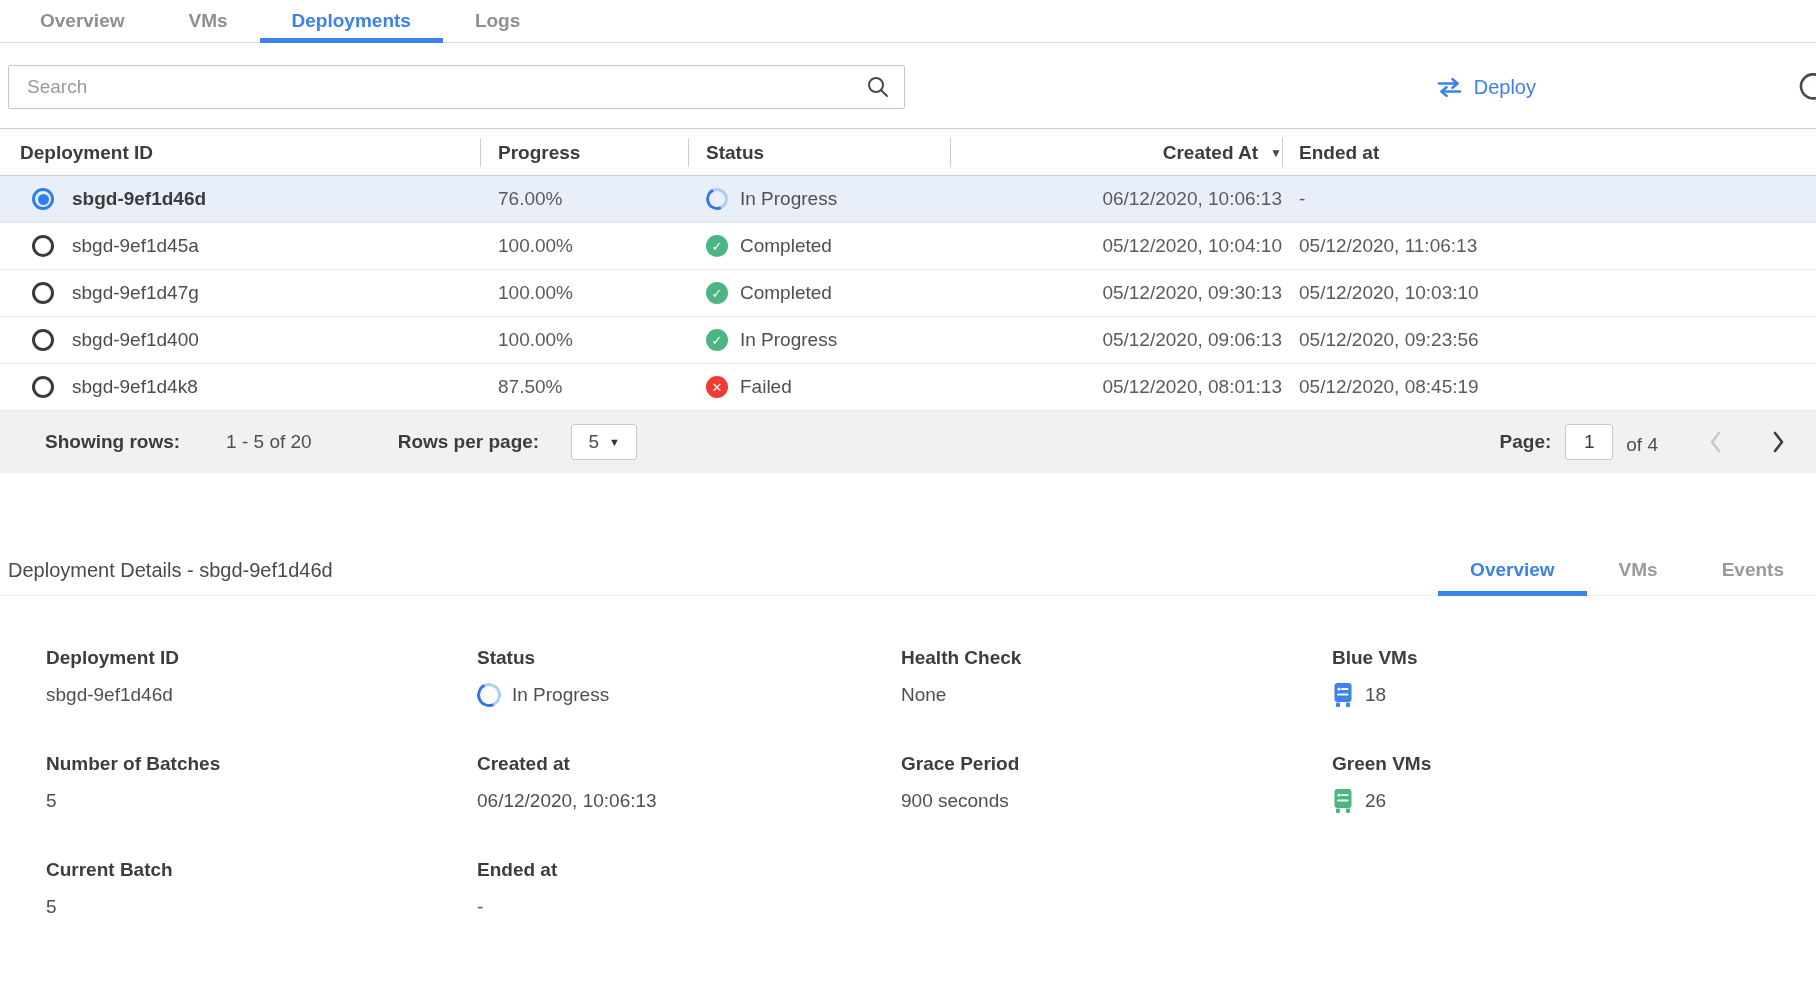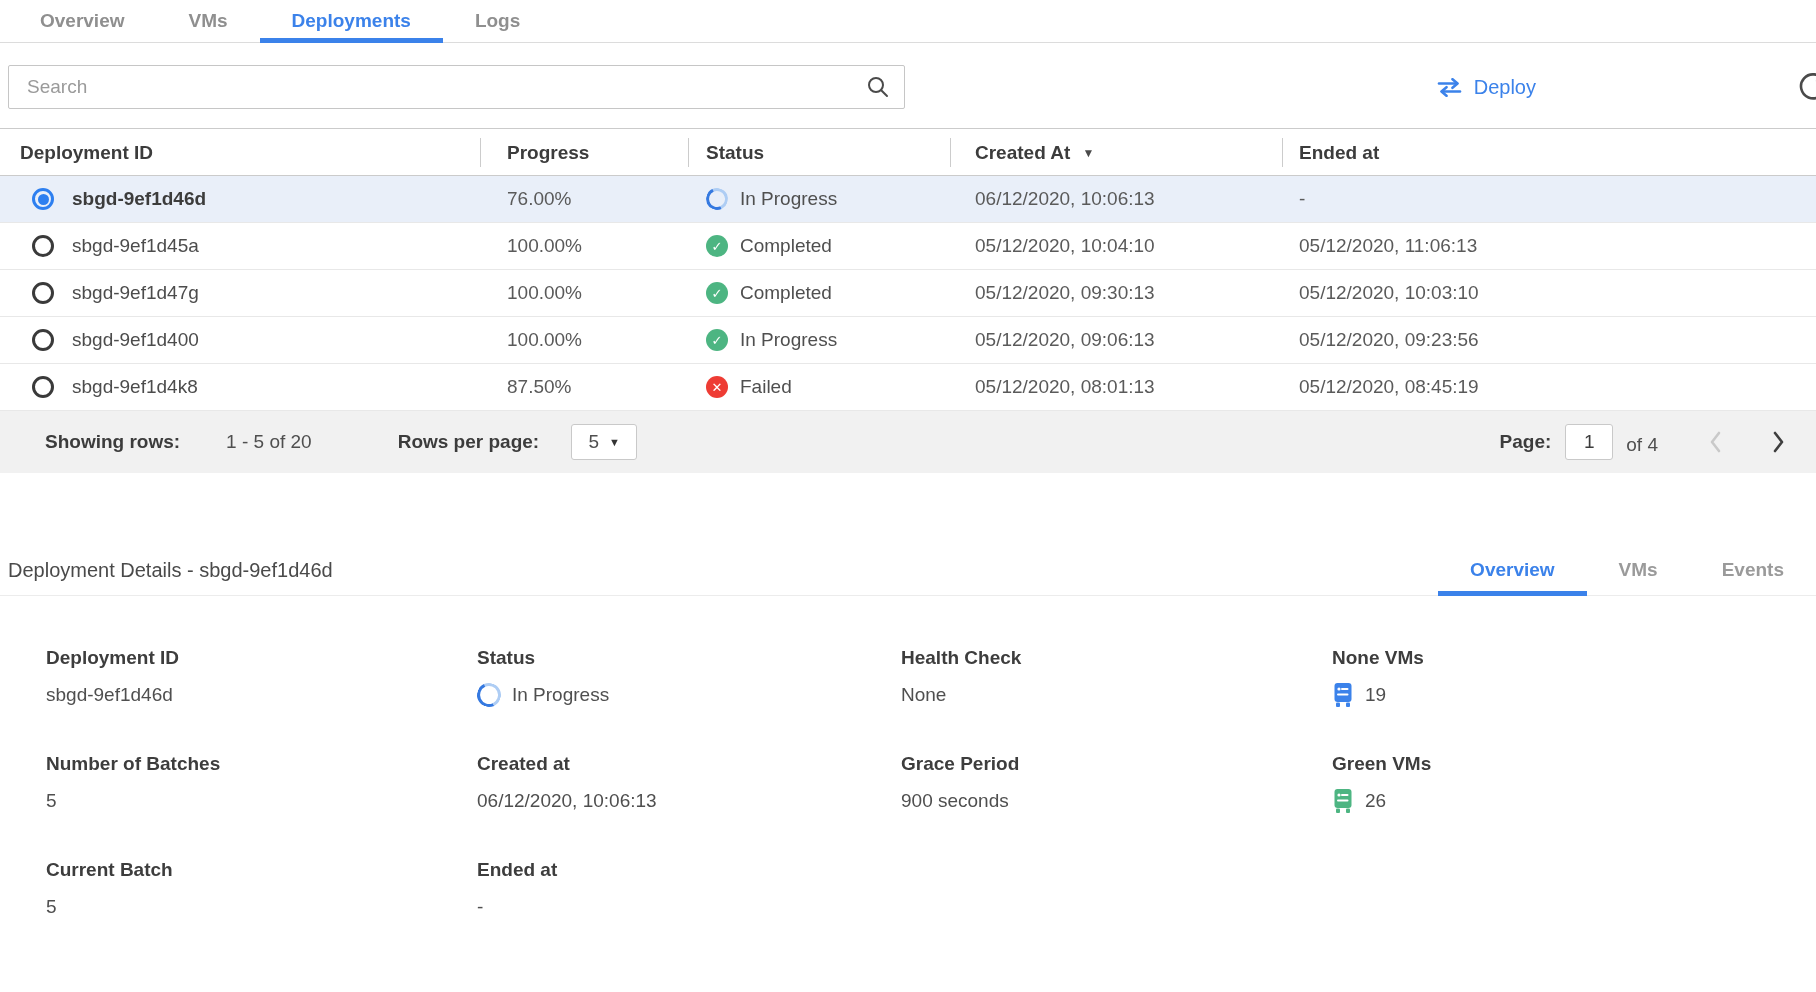--- a/index.html
+++ b/index.html
@@ -21,23 +21,23 @@
   .search-icon { position:absolute; right:15px; top:10px; }
   .spacer { flex:1; }
   .deploy-btn { display:flex; align-items:center; gap:11px; color:#3b82ea; font-weight:400; font-size:20px; cursor:pointer; }
   .refresh-btn { margin-left:260px; margin-right:-14px; cursor:pointer; }
 
   
   .table { margin-top:19px; border-top:1px solid #cbcbcb; }
   .thead { display:flex; height:47px; align-items:center; font-weight:700; color:#3c3c3c; font-size:19px;
       border-bottom:1px solid #cbcbcb; }
   .c1 { width:480px; padding-left:20px; display:flex; align-items:center; }
-  .c2 { width:208px; padding-left:27px; }
+  .c2 { width:208px; padding-left:18px; }
   .c3 { width:262px; padding-left:18px; display:flex; align-items:center; }
-  .c4 { width:332px; padding-left:25px; }
+  .c4 { width:332px; padding-left:25px;text-align:right; }
   .c5 { flex:1; padding-left:17px; }
   .thead .hc { position:relative; height:47px; line-height:47px; }
   .thead .hc.sep::before { content:""; position:absolute; left:0; top:9px; height:29px; width:1px; background:#ccc; }
   .sort-caret { display:inline-block; font-size:12px; color:#4a4a4a; margin-left:12px; transform:translateY(-2px); }
 
   .trow { display:flex; height:47px; align-items:center; font-size:19px; color:#5a5a5a;
       border-bottom:1px solid #e8e8e8; cursor:pointer; }
   .trow.selected { background:#e9eff9; }
   .trow .rid { margin-left:18px; color:#4c4c4c; }
   .trow.selected .rid { font-weight:700; color:#3c3c3c; }
@@ -257,33 +257,33 @@
           <span>In Progress</span>
         </div>
       </div>
       <div>
         <div class="dlabel">Health Check</div>
         <div class="dvalue">
           <span>None</span>
         </div>
       </div>
       <div>
-        <div class="dlabel">None VMs</div>
+        <div class="dlabel">Blue VMs</div>
         <div class="dvalue">
           <span class="vm-icon">
             <svg width="22" height="26" viewBox="0 0 22 26">
               <rect x="2.5" y="1" width="17" height="19" rx="3" fill="#3b82ea"></rect>
               <circle cx="7" cy="7" r="1.6" fill="#fff"></circle>
               <line x1="10" y1="7" x2="15.5" y2="7" stroke="#fff" stroke-width="2" stroke-linecap="round"></line>
               <line x1="6" y1="12.5" x2="15.5" y2="12.5" stroke="#fff" stroke-width="2" stroke-linecap="round"></line>
               <rect x="4" y="20.5" width="4" height="4.5" rx="1" fill="#3b82ea"></rect>
               <rect x="14" y="20.5" width="4" height="4.5" rx="1" fill="#3b82ea"></rect>
             </svg>
           </span>
-          <span>19</span>
+          <span>18</span>
         </div>
       </div>
       <div>
         <div class="dlabel">Number of Batches</div>
         <div class="dvalue">
           <span>5</span>
         </div>
       </div>
       <div>
         <div class="dlabel">Created at</div>

